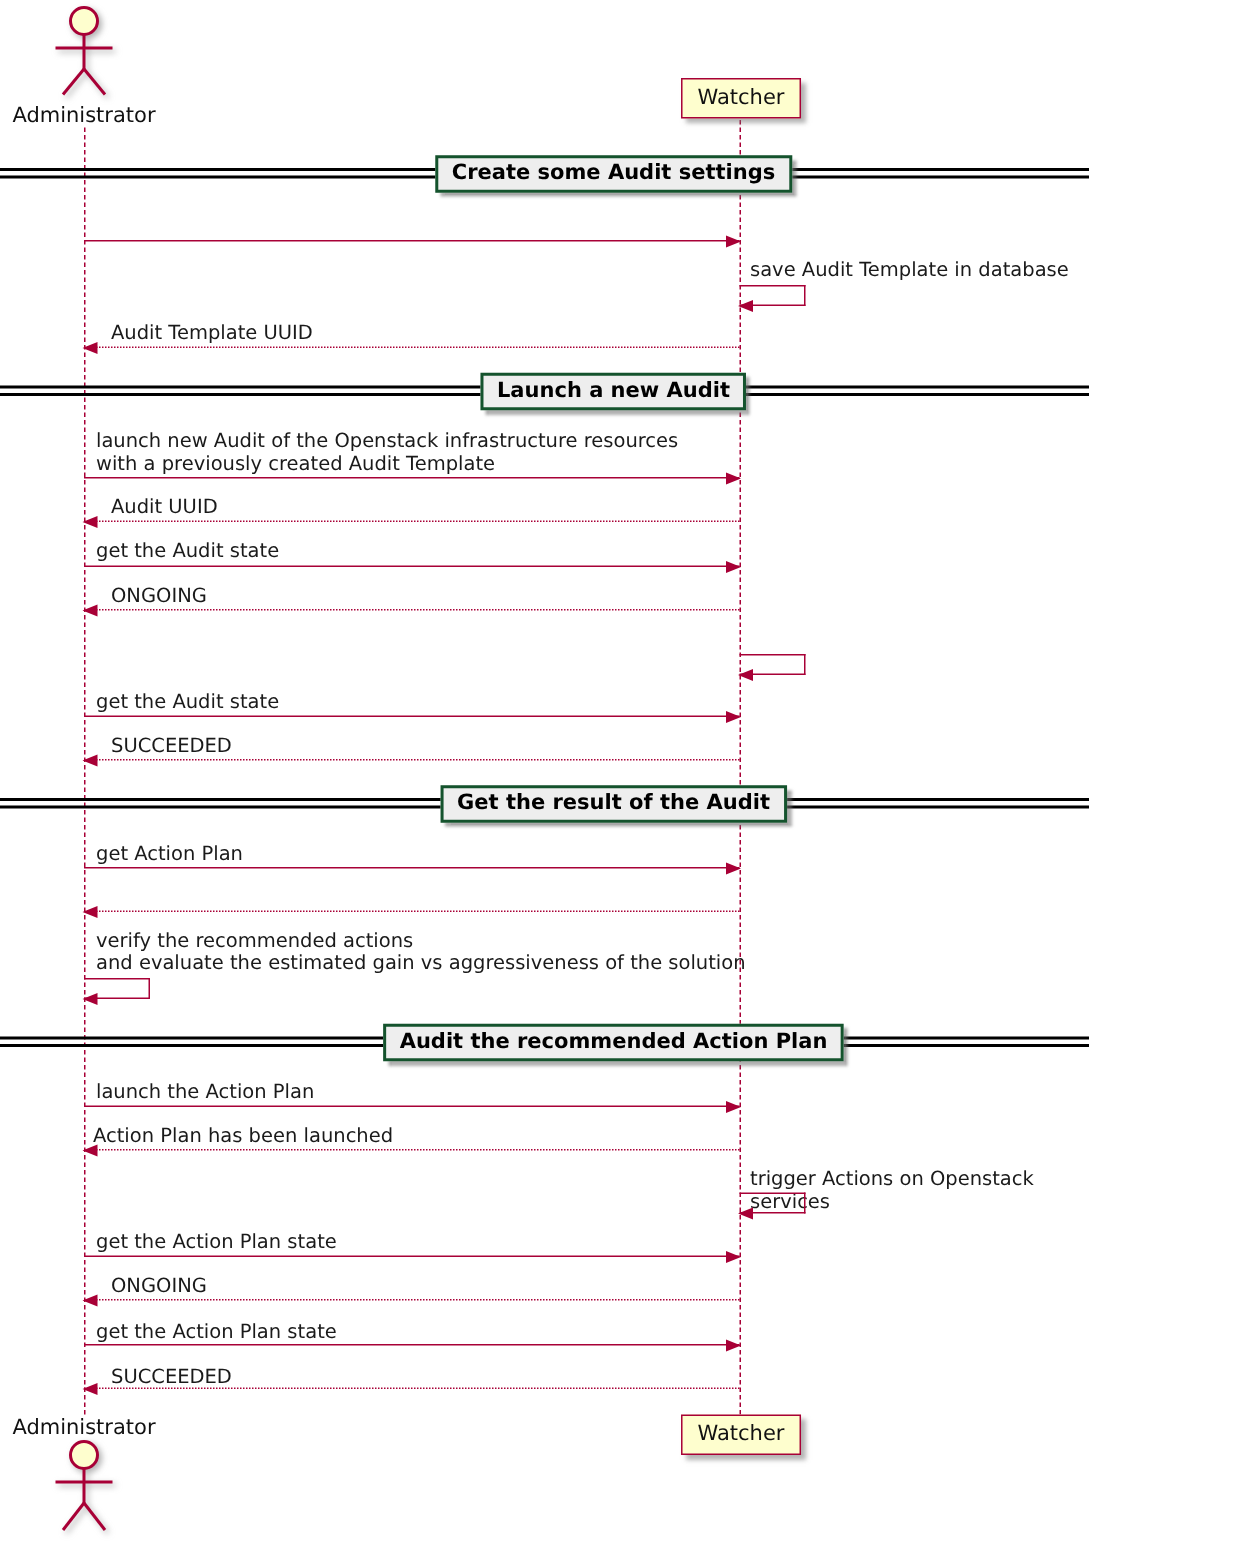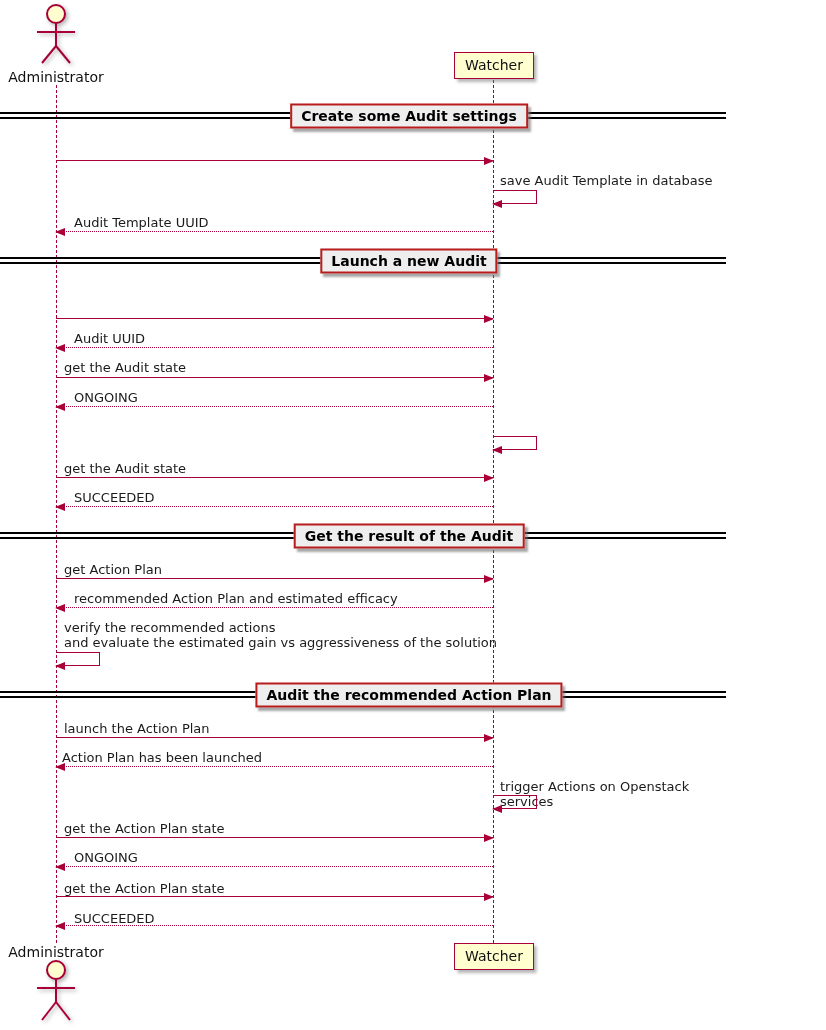--- a/index.html
+++ b/index.html
@@ -17,21 +17,21 @@
   }
   .participant {
     position:absolute; transform:translateX(-50%); background:#FEFECE;
     border:1.8px solid #A80036; padding:4px 10px 5px; font-size:14px; color:#111;
     white-space:nowrap; box-shadow:3px 3px 3px rgba(120,120,120,0.55);
   }
   .divider { position:absolute; left:0; width:826px; height:7px; }
   .divider-line { position:absolute; left:0; width:100%; height:2px; background:#000; }
   .divider-label {
     position:absolute; left:409px; top:3.5px; transform:translate(-50%,-50%);
-    background:#EEEEEE; border:2px solid #b91c1c; padding:2px 9px 3px;
+    background:#EEEEEE; border:2px solid #14532d; padding:2px 9px 3px;
     font-size:14px; font-weight:bold; color:#000; white-space:nowrap;
     box-shadow:3px 3px 2px rgba(110,110,110,0.6);
   }
   .msg-text {
     position:absolute; font-size:13px; line-height:15px; color:#1a1a1a;
     white-space:pre-line;
   }
   .msg-arrow { position:absolute; height:0; }
   .msg-arrow.solid  { border-top:1.5px solid  #A80036; }
   .msg-arrow.dotted { border-top:1.5px dotted #A80036; }
@@ -83,20 +83,22 @@
 
   <div class="msg-text" style="left:74px; top:215px">Audit Template UUID</div>
   <div class="msg-arrow dotted to-left" style="left:56px; top:231px; width:437px"></div>
 
   <div class="divider" style="top:257px">
     <div class="divider-line" style="top:0"></div>
     <div class="divider-line" style="top:5px"></div>
     <div class="divider-label">Launch a new Audit</div>
   </div>
 
+  <div class="msg-text" style="left:64px; top:287px">launch new Audit of the Openstack infrastructure resources
+with a previously created Audit Template</div>
   <div class="msg-arrow solid to-right" style="left:56px; top:318px; width:437px"></div>
 
   <div class="msg-text" style="left:74px; top:331px">Audit UUID</div>
   <div class="msg-arrow dotted to-left" style="left:56px; top:347px; width:437px"></div>
 
   <div class="msg-text" style="left:64px; top:360px">get the Audit state</div>
   <div class="msg-arrow solid to-right" style="left:56px; top:377px; width:437px"></div>
 
   <div class="msg-text" style="left:74px; top:390px">ONGOING</div>
   <div class="msg-arrow dotted to-left" style="left:56px; top:406px; width:437px"></div>
@@ -111,21 +113,20 @@
 
   <div class="divider" style="top:532px">
     <div class="divider-line" style="top:0"></div>
     <div class="divider-line" style="top:5px"></div>
     <div class="divider-label">Get the result of the Audit</div>
   </div>
 
   <div class="msg-text" style="left:64px; top:562px">get Action Plan</div>
   <div class="msg-arrow solid to-right" style="left:56px; top:578px; width:437px"></div>
 
-  <div class="msg-text" style="left:74px; top:591px">recommended Action Plan and estimated efficacy</div>
   <div class="msg-arrow dotted to-left" style="left:56px; top:607px; width:437px"></div>
 
   <div class="msg-text" style="left:64px; top:620px">verify the recommended actions
 and evaluate the estimated gain vs aggressiveness of the solution</div>
   <div class="self-loop" style="left:56px; top:652px"></div>
 
   <div class="divider" style="top:691px">
     <div class="divider-line" style="top:0"></div>
     <div class="divider-line" style="top:5px"></div>
     <div class="divider-label">Audit the recommended Action Plan</div>

